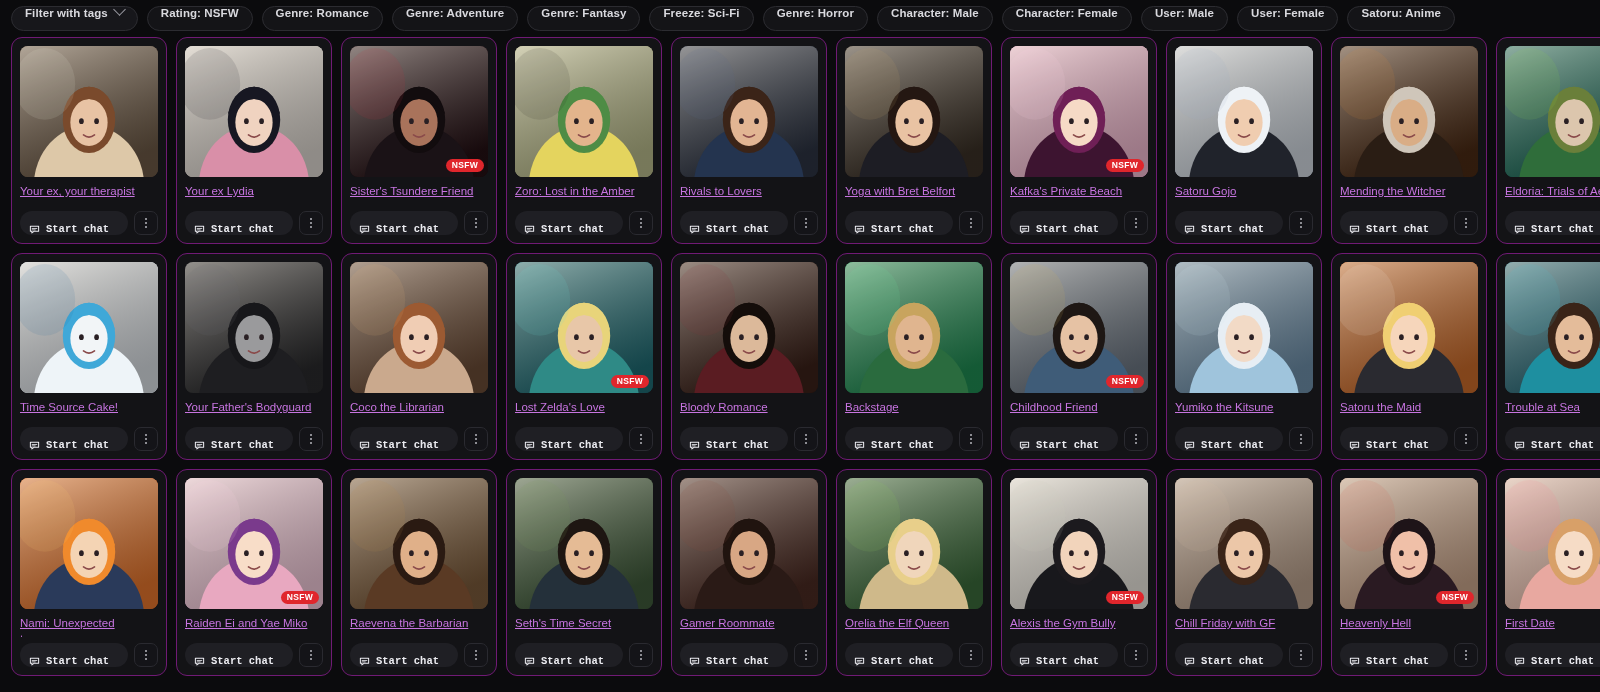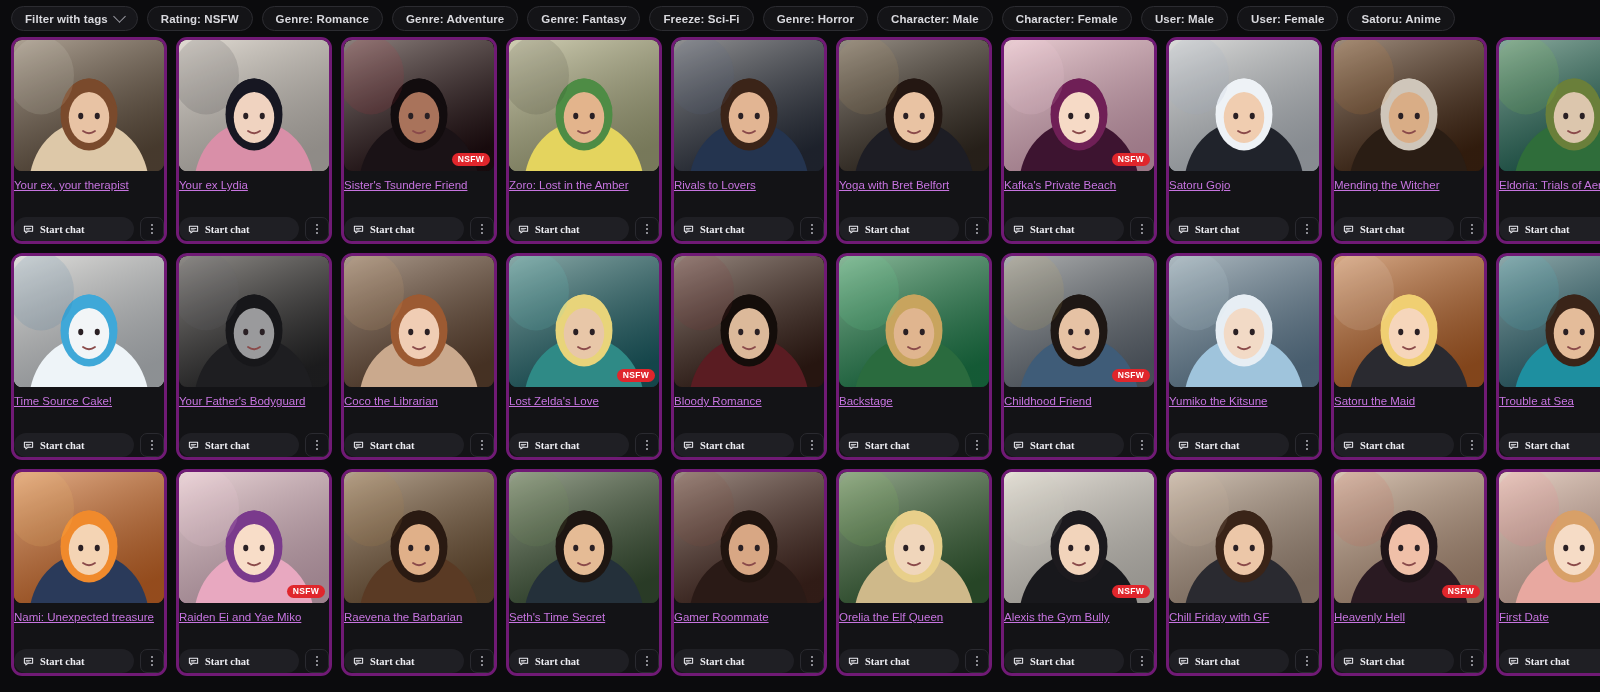--- a/index.html
+++ b/index.html
@@ -16,21 +16,21 @@
     display: flex;
     align-items: center;
     gap: 9px;
     padding: 0 11px;
     background: #0b0b0d;
     white-space: nowrap;
     overflow: hidden;
   }
   .chip {
     display: inline-flex;
-    align-items: center;
+    align-items: flex-start;
     gap: 7px;
     height: 25px;
     padding: 0 13px;
     border: 1px solid #2c2c31;
     border-radius: 999px;
     background: #141417;
     color: #d9d9de;
     font-size: 11.5px;
     font-weight: 600;
     letter-spacing: .1px;
@@ -49,22 +49,23 @@
   
   #grid {
     display: grid;
     grid-template-columns: repeat(10, 156px);
     gap: 9px;
     padding: 0 11px;
     align-content: start;
   }
   .card {
     background: #131316;
-    border: 3px solid #701a75;
+    border: 1px solid #701a75;
     border-radius: 11px;
+    padding: 8px;
     display: flex;
     flex-direction: column;
     height: 207px;
     overflow: hidden;
   }
   .thumb-wrap {
     position: relative;
     width: 100%;
     height: 131px;
     border-radius: 8px;
@@ -100,31 +101,31 @@
   .actions {
     margin-top: auto;
     display: flex;
     align-items: center;
     gap: 6px;
     padding-top: 6px;
   }
   .start-btn {
     flex: 1 1 auto;
     display: flex;
-    align-items: center;
+    align-items: flex-end;
     gap: 6px;
     height: 24px;
     padding: 0 9px;
     border: none;
     border-radius: 12px;
     background: #1f1f24;
     color: #ececf1;
     font-size: 10.5px;
     font-weight: 700;
-    font-family: Liberation Serif, serif;
+    font-family: Liberation Mono, monospace;
     cursor: pointer;
   }
   .more-btn {
     flex: 0 0 auto;
     width: 24px; height: 24px;
     border: 1px solid #2a2a30;
     border-radius: 7px;
     background: #141418;
     cursor: pointer;
     display: flex;

